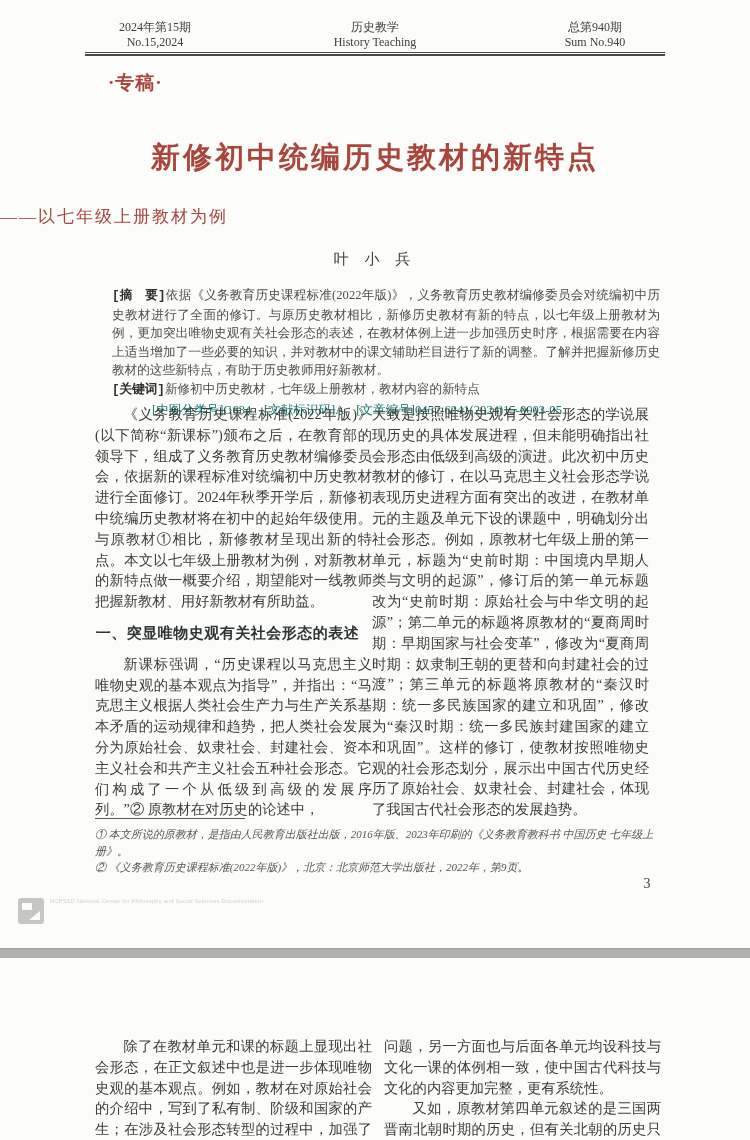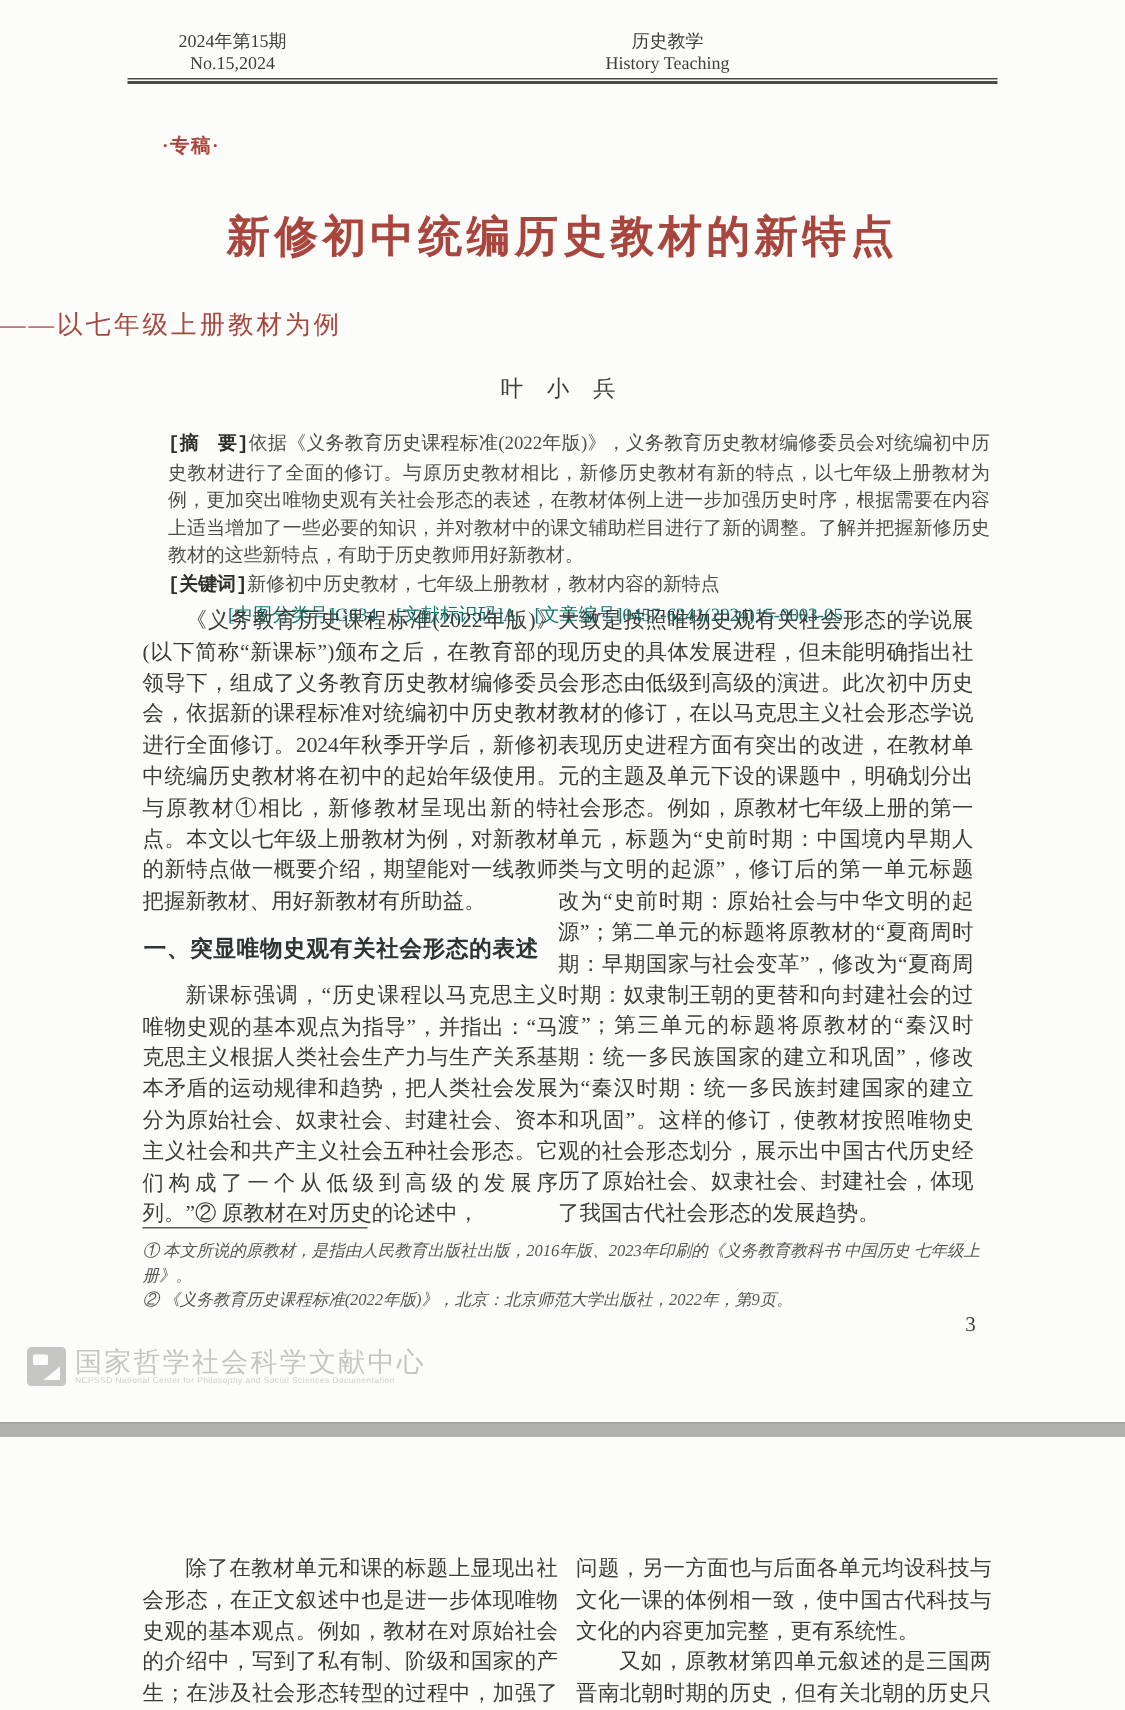--- a/index.html
+++ b/index.html
@@ -10,21 +10,21 @@
   .page1 { position:absolute; left:0; top:0; width:750px; height:948px; background:#fcfcfa; }
   .band  { position:absolute; left:0; top:948px; width:750px; height:10px; background:#b0b0ae; border-top:1px solid #a2a2a0; }
   .page2 { position:absolute; left:0; top:958px; width:750px; height:182px; background:#fcfcfa; }
 
   
   .jheader { position:absolute; left:85px; top:20px; width:580px; display:flex; justify-content:space-between; align-items:flex-start; color:#3d3d3b; }
   .jh-block { text-align:center; font-size:12px; line-height:15px; }
   .jh-left { width:140px; } .jh-center { flex:1; } .jh-right { width:140px; }
   .jrule { position:absolute; left:85px; top:52px; width:580px; height:4px; border-top:1px solid #4a4a48; border-bottom:2px solid #4a4a48; }
 
-  .column-label { position:absolute; left:108px; top:88px; font-size:13px; font-weight:bold; color:#a8453c; letter-spacing:1px; }
+  .column-label { position:absolute; left:108px; top:70px; font-size:19px; font-weight:bold; color:#a8453c; letter-spacing:1px; }
 
   .title { position:absolute; left:0; top:138px; width:750px; text-align:center; font-size:29px; font-weight:600; color:#a8453c; letter-spacing:3px; }
   .subtitle { position:absolute; left:0; top:205px; width:750px; text-align:left; font-size:17px; color:#a8453c; letter-spacing:2px; }
   .author { position:absolute; left:0; top:250px; width:750px; text-align:center; font-size:15px; color:#3c3c3a; letter-spacing:6px; }
 
   
   .meta { position:absolute; left:112px; top:286px; width:548px; color:#4c4c4a; font-size:12.6px; line-height:18.6px; text-align:justify; }
   .meta .lbl { font-weight:bold; color:#2e2e2c;font-family:Liberation Mono, monospace; }
   .meta p { text-indent:0; margin:0; }
   .meta .clc { margin-top:1px; color:#0f766e;margin-left:40px; }
@@ -68,20 +68,24 @@
 
     <div class="jheader">
       <div class="jh-block jh-left">
         <div>2024年第15期</div>
         <div>No.15,2024</div>
       </div>
       <div class="jh-block jh-center">
         <div>历史教学</div>
         <div>History Teaching</div>
       </div>
+      <div class="jh-block jh-right">
+        <div>总第940期</div>
+        <div>Sum No.940</div>
+      </div>
     </div>
     <div class="jrule"></div>
 
     <div class="column-label">·专稿·</div>
 
     <h1 class="title">新修初中统编历史教材的新特点</h1>
     <div class="subtitle">——以七年级上册教材为例</div>
     <div class="author">叶 小 兵</div>
 
     <div class="meta">
@@ -104,21 +108,20 @@
       <div class="fn-rule"></div>
       <p>① 本文所说的原教材，是指由人民教育出版社出版，2016年版、2023年印刷的《义务教育教科书 中国历史 七年级上册》。</p>
       <p>② 《义务教育历史课程标准(2022年版)》，北京：北京师范大学出版社，2022年，第9页。</p>
     </div>
 
     <div class="pageno">3</div>
 
     <div class="wm wm1">
       <div class="wm-logo"></div>
       <div class="wm-texts">
-        <span class="wm-cn">国家哲学社会科学文献中心</span>
         <span class="wm-en">NCPSSD  National Center for Philosophy and Social Sciences Documentation</span>
       </div>
     </div>
   </div>
 
   <div class="band"></div>
 
   <div class="page2">
 
     <div class="p2col l">

